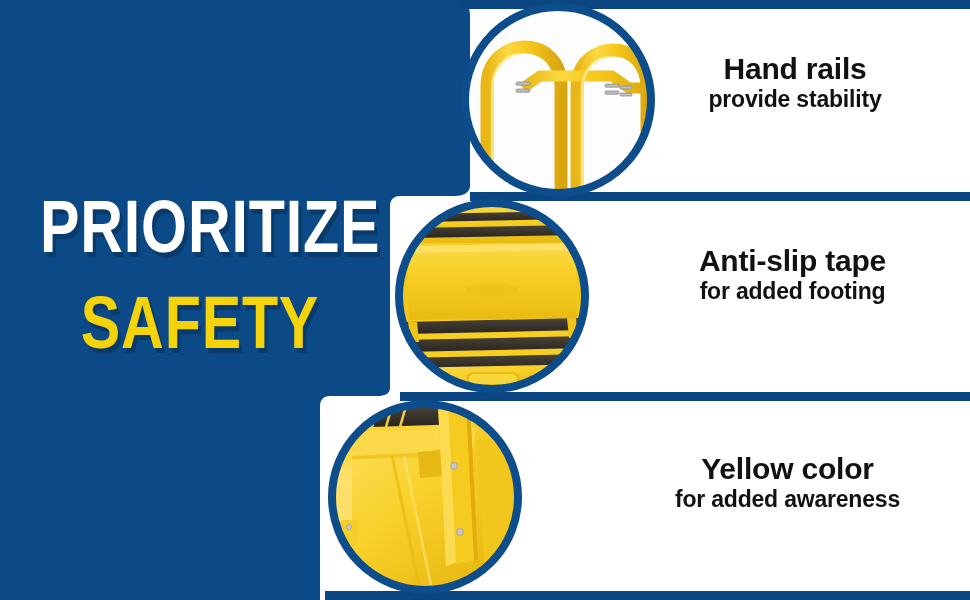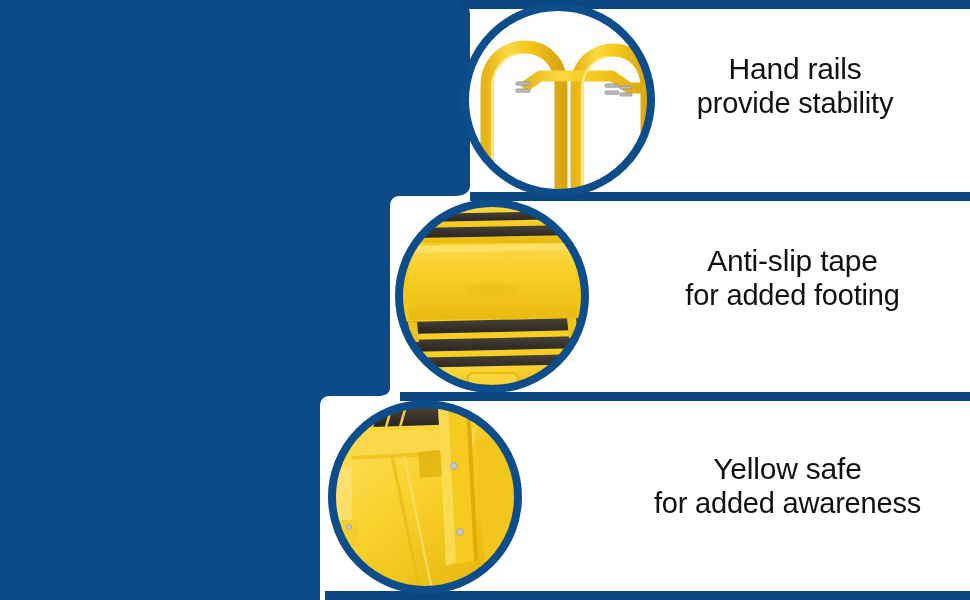--- a/index.html
+++ b/index.html
@@ -43,31 +43,31 @@
 
   
   .feature{
     position:absolute;
     z-index:35;
     text-align:center;
     pointer-events:none;
   }
   .feature .f-title{
     display:block;
-    font-weight:normal;
+    font-weight:bold;
     color:#111111;
     font-size:30px;
     line-height:1.12;
     letter-spacing:-0.2px;
   }
   .feature .f-sub{
     display:block;
-    font-weight:normal;
+    font-weight:bold;
     color:#111111;
-    font-size:29px;
+    font-size:23px;
     line-height:1.18;
     letter-spacing:-0.2px;
   }
 
   #feature-1{left:630px;top:52px;width:330px;}
   #feature-2{left:620px;top:244px;width:345px;}
   #feature-3{left:610px;top:452px;width:355px;}
 </style>
 </head>
 <body>
@@ -243,29 +243,33 @@
 
         <g>
           <rect x="340" y="520" width="18" height="26" rx="3" fill="#F6CE2A"></rect>
           <circle cx="349" cy="527" r="2.6" fill="#C9C9C9" stroke="#9A9A9A" stroke-width="0.7"></circle>
         </g>
       </g>
       <circle cx="425" cy="497" r="93" fill="none" stroke="#0E4D8C" stroke-width="8"></circle>
     </g>
   </svg>
 
+  <div class="headline">
+    <span class="hl-line hl-prioritize">PRIORITIZE</span>
+    <span class="hl-line hl-safety">SAFETY</span>
+  </div>
 
   <div class="feature" id="feature-1">
     <span class="f-title">Hand rails</span>
     <span class="f-sub">provide stability</span>
   </div>
 
   <div class="feature" id="feature-2">
     <span class="f-title">Anti-slip tape</span>
     <span class="f-sub">for added footing</span>
   </div>
 
   <div class="feature" id="feature-3">
-    <span class="f-title">Yellow safe</span>
+    <span class="f-title">Yellow color</span>
     <span class="f-sub">for added awareness</span>
   </div>
 
 </div>
 
 </body></html>

